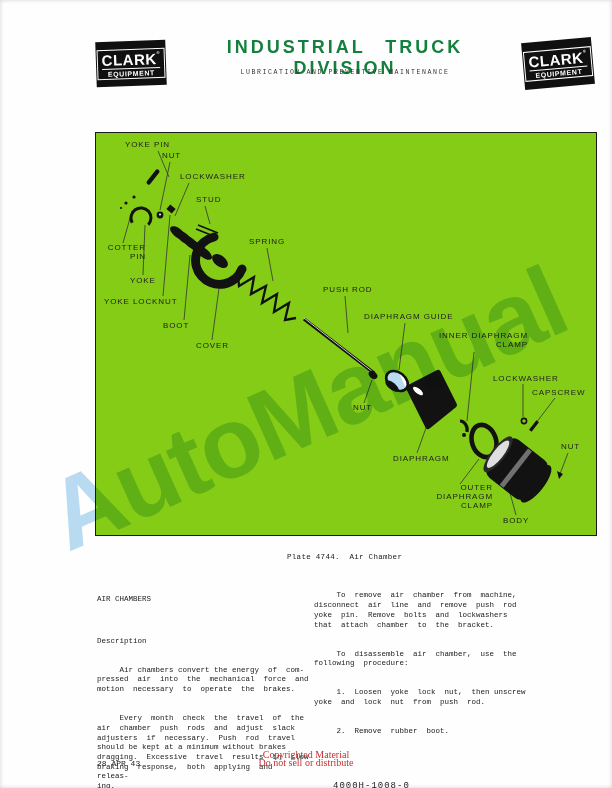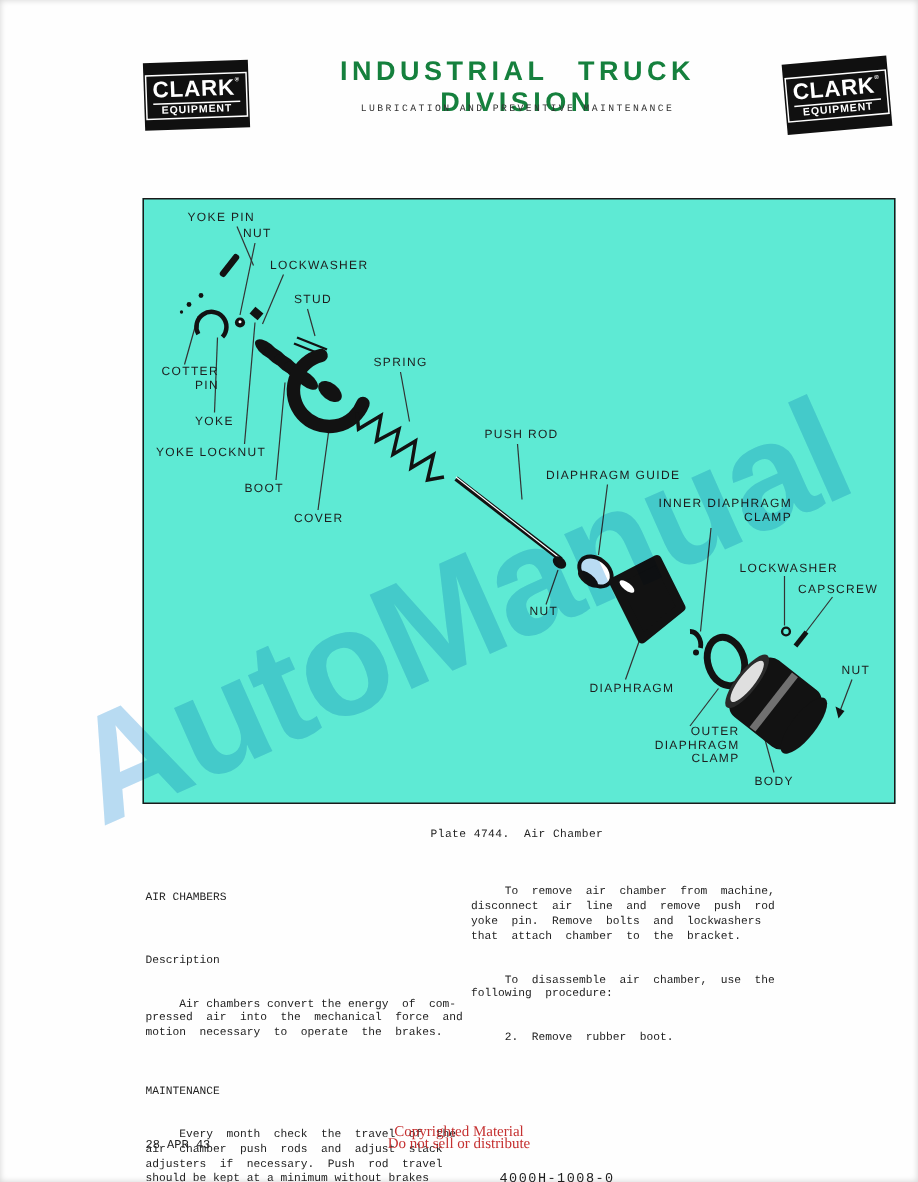--- a/index.html
+++ b/index.html
@@ -14,21 +14,21 @@
   .logo-inner{border:1.5px solid #fff;padding:2px 4px 1px 4px;text-align:center;color:#fff;line-height:1;}
   .logo-clark{font-weight:bold;font-size:15px;letter-spacing:.5px;font-family:"Liberation Sans",sans-serif;}
   .logo-reg{font-size:4px;vertical-align:top;}
   .logo-equip{font-weight:bold;font-size:7px;letter-spacing:.6px;border-top:1.2px solid #fff;margin-top:1px;padding-top:1px;}
   .title{position:absolute;left:170px;top:37px;width:350px;text-align:center;
          font-size:18px;font-weight:bold;letter-spacing:3px;word-spacing:12px;color:#15803d;}
   .subtitle{position:absolute;left:170px;top:69px;width:350px;text-align:center;
             font-family:"Liberation Mono",monospace;font-size:6.5px;letter-spacing:1.6px;color:#333;}
   
   .diagram{position:absolute;left:95px;top:132px;width:502px;height:404px;border:1.6px solid #1a1a1a;
-           background:#5eead4;box-sizing:border-box;text-decoration:underline;}
+           background:#84cc16;box-sizing:border-box;text-decoration:underline;}
   .diagram svg{position:absolute;left:0;top:0;}
   .dlabel{position:absolute;font-size:8px;letter-spacing:.9px;color:#1d1d1d;white-space:pre-line;line-height:1.12;}
   .dlabel.c{text-align:right;}
   
   .caption{position:absolute;left:287px;top:553px;font-family:"Liberation Mono",monospace;
            font-size:7.5px;letter-spacing:.3px;color:#222;white-space:pre;}
   .col{position:absolute;font-family:"Liberation Mono",monospace;font-size:7.5px;
        line-height:9.7px;color:#222;white-space:pre-wrap;}
   .col-left{left:97px;top:576px;width:212px;}
   .col-right{left:314px;top:572px;width:236px;}
@@ -188,37 +188,38 @@
   </div>
 
   <div class="caption">Plate 4744.  Air Chamber</div>
 
   <div class="col col-left">
     <div class="blockhead">AIR CHAMBERS</div>
     <div class="gap12">Description</div>
     <div class="para gap12">     Air chambers convert the energy  of  com-
 pressed  air  into  the  mechanical  force  and
 motion  necessary  to  operate  the  brakes.</div>
-    <div class="gap10">MAINTENANCE</div>
     <div class="para gap10">     Every  month  check  the  travel  of  the
 air  chamber  push  rods  and  adjust  slack
 adjusters  if  necessary.  Push  rod  travel
 should be kept at a minimum without brakes
 dragging.  Excessive  travel  results  in  slow
 braking  response,  both  applying  and  releas-
 ing.</div>
   </div>
 
   <div class="col col-right">
     <div class="para">     To  remove  air  chamber  from  machine,
 disconnect  air  line  and  remove  push  rod
 yoke  pin.  Remove  bolts  and  lockwashers
 that  attach  chamber  to  the  bracket.</div>
     <div class="para gap10">     To  disassemble  air  chamber,  use  the
 following  procedure:</div>
+    <div class="para gap10">     1.  Loosen  yoke  lock  nut,  then unscrew
+yoke  and  lock  nut  from  push  rod.</div>
     <div class="para gap10">     2.  Remove  rubber  boot.</div>
   </div>
 
   <div class="date">28 APR 43</div>
   <div class="copyright">
     <div>Copyrighted Material</div>
     <div>Do not sell or distribute</div>
   </div>
   <div class="docnum">4000H-1008-0</div>
 

